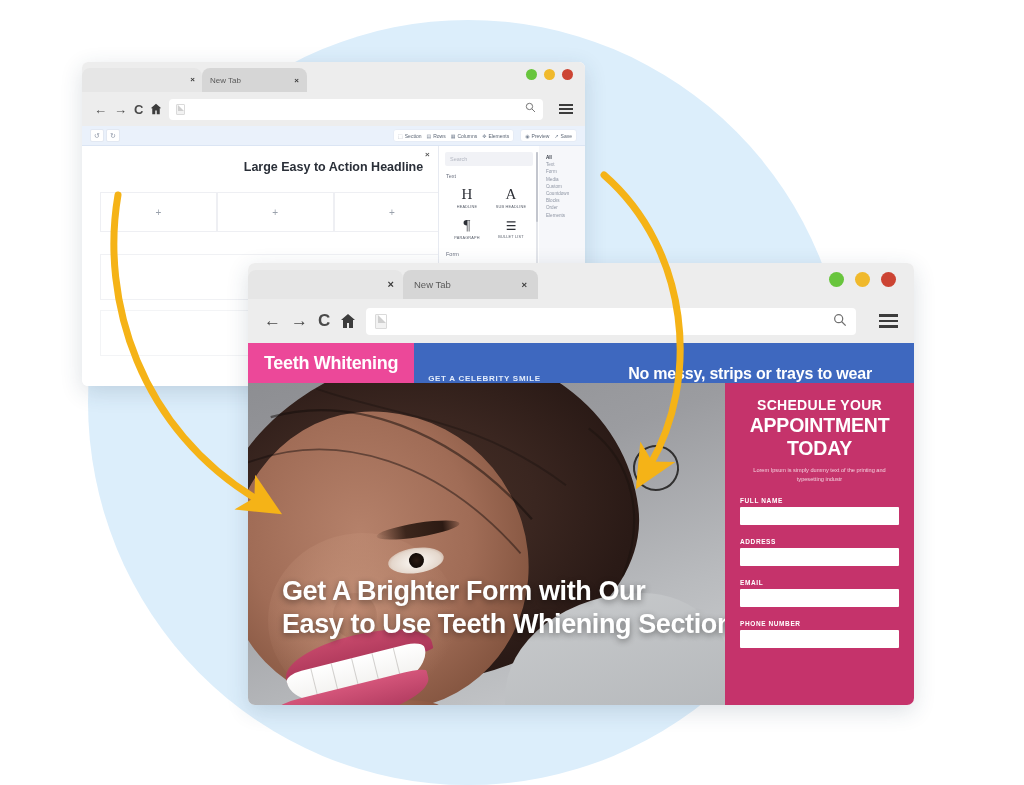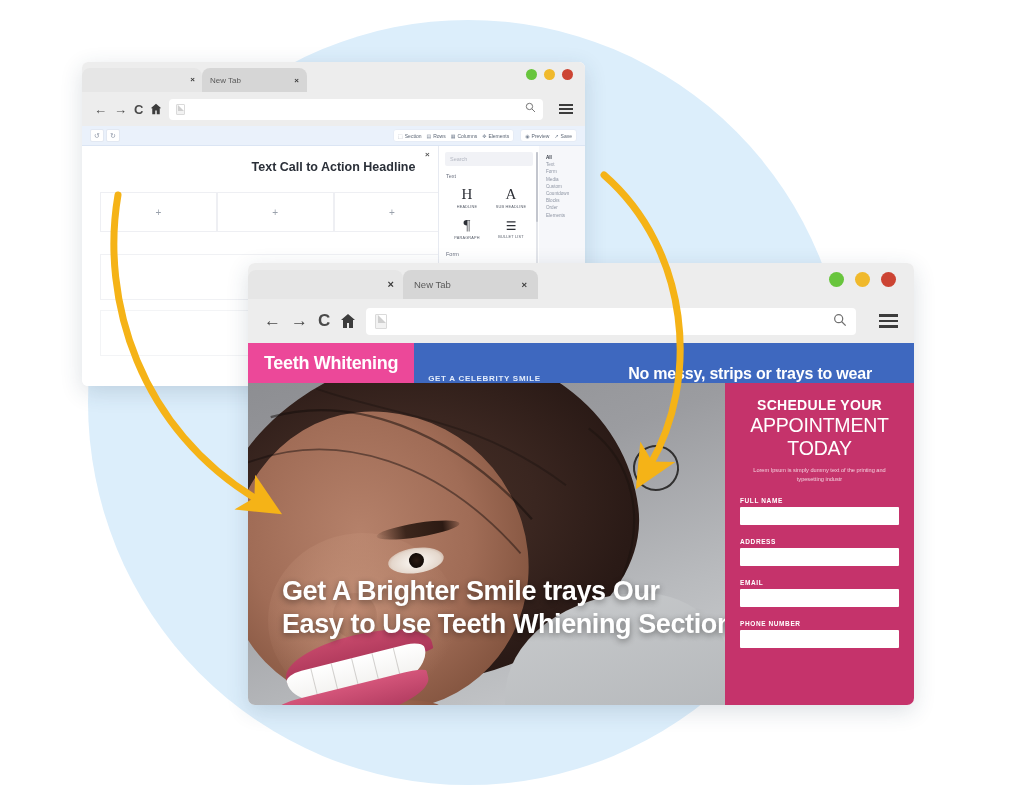--- a/index.html
+++ b/index.html
@@ -396,21 +396,21 @@
     position: relative;
   }
   .f-sub {
     color: #ffffff; text-align: center;
     font-family: "Liberation Sans Narrow", "Liberation Sans", sans-serif;
     font-weight: bold; font-size: 14px; letter-spacing: .3px;
   }
   .f-title {
     color: #ffffff; text-align: center;
     font-family: "Liberation Sans Narrow", "Liberation Sans", sans-serif;
-    font-weight: normal; font-size: 19.5px; letter-spacing: -.2px;
+    font-weight: bold; font-size: 19.5px; letter-spacing: -.2px;
     margin-top: 1px;
   }
   .f-lorem {
     color: #f3cfdd; text-align: center;
     font-size: 5.6px; line-height: 9px; margin-top: 6px; padding: 0 4px;
   }
   .f-label {
     color: #ffffff; font-size: 6.5px; font-weight: bold;
     letter-spacing: .6px; margin: 13px 0 3px 0;
   }
@@ -514,21 +514,21 @@
           </span>
           <span class="tb-item">
             <span class="g">↗</span>
             <span>Save</span>
           </span>
         </div>
       </div>
     </div>
 
     <div class="canvas">
-      <div class="cta-head">Text Call to Action Headline</div>
+      <div class="cta-head">Large Easy to Action Headline</div>
 
       <div class="row-cols">
         <div class="cell">
           <span>+</span>
         </div>
         <div class="cell">
           <span>+</span>
         </div>
         <div class="cell">
           <span>+</span>
@@ -673,21 +673,21 @@
         <div class="earring"></div>
 
         <svg class="hair-strands" viewBox="0 0 420 342" preserveAspectRatio="none">
           <path d="M20 30 C 90 10, 180 40, 250 120" stroke="#120c0a" stroke-width="2" fill="none" opacity=".5"></path>
           <path d="M0 70 C 80 40, 170 70, 240 150" stroke="#120c0a" stroke-width="1.6" fill="none" opacity=".45"></path>
           <path d="M60 5 C 130 30, 200 30, 280 90" stroke="#1a110e" stroke-width="1.6" fill="none" opacity=".4"></path>
           <path d="M300 40 C 340 70, 350 120, 330 170" stroke="#1a110e" stroke-width="1.8" fill="none" opacity=".5"></path>
         </svg>
 
         <div class="hero-head">
-          <div>Get A Brighter Smile trays Our</div>
+          <div>Get A Brighter Form with Our</div>
           <div>Easy to Use Teeth Whiening Section</div>
         </div>
       </div>
 
       <div class="form-panel">
         <div class="f-sub">SCHEDULE YOUR</div>
         <div class="f-title">APPOINTMENT TODAY</div>
         <div class="f-lorem">Lorem Ipsum is simply dummy text of the printing and typesetting industr</div>
 
         <div class="f-label">FULL NAME</div>

